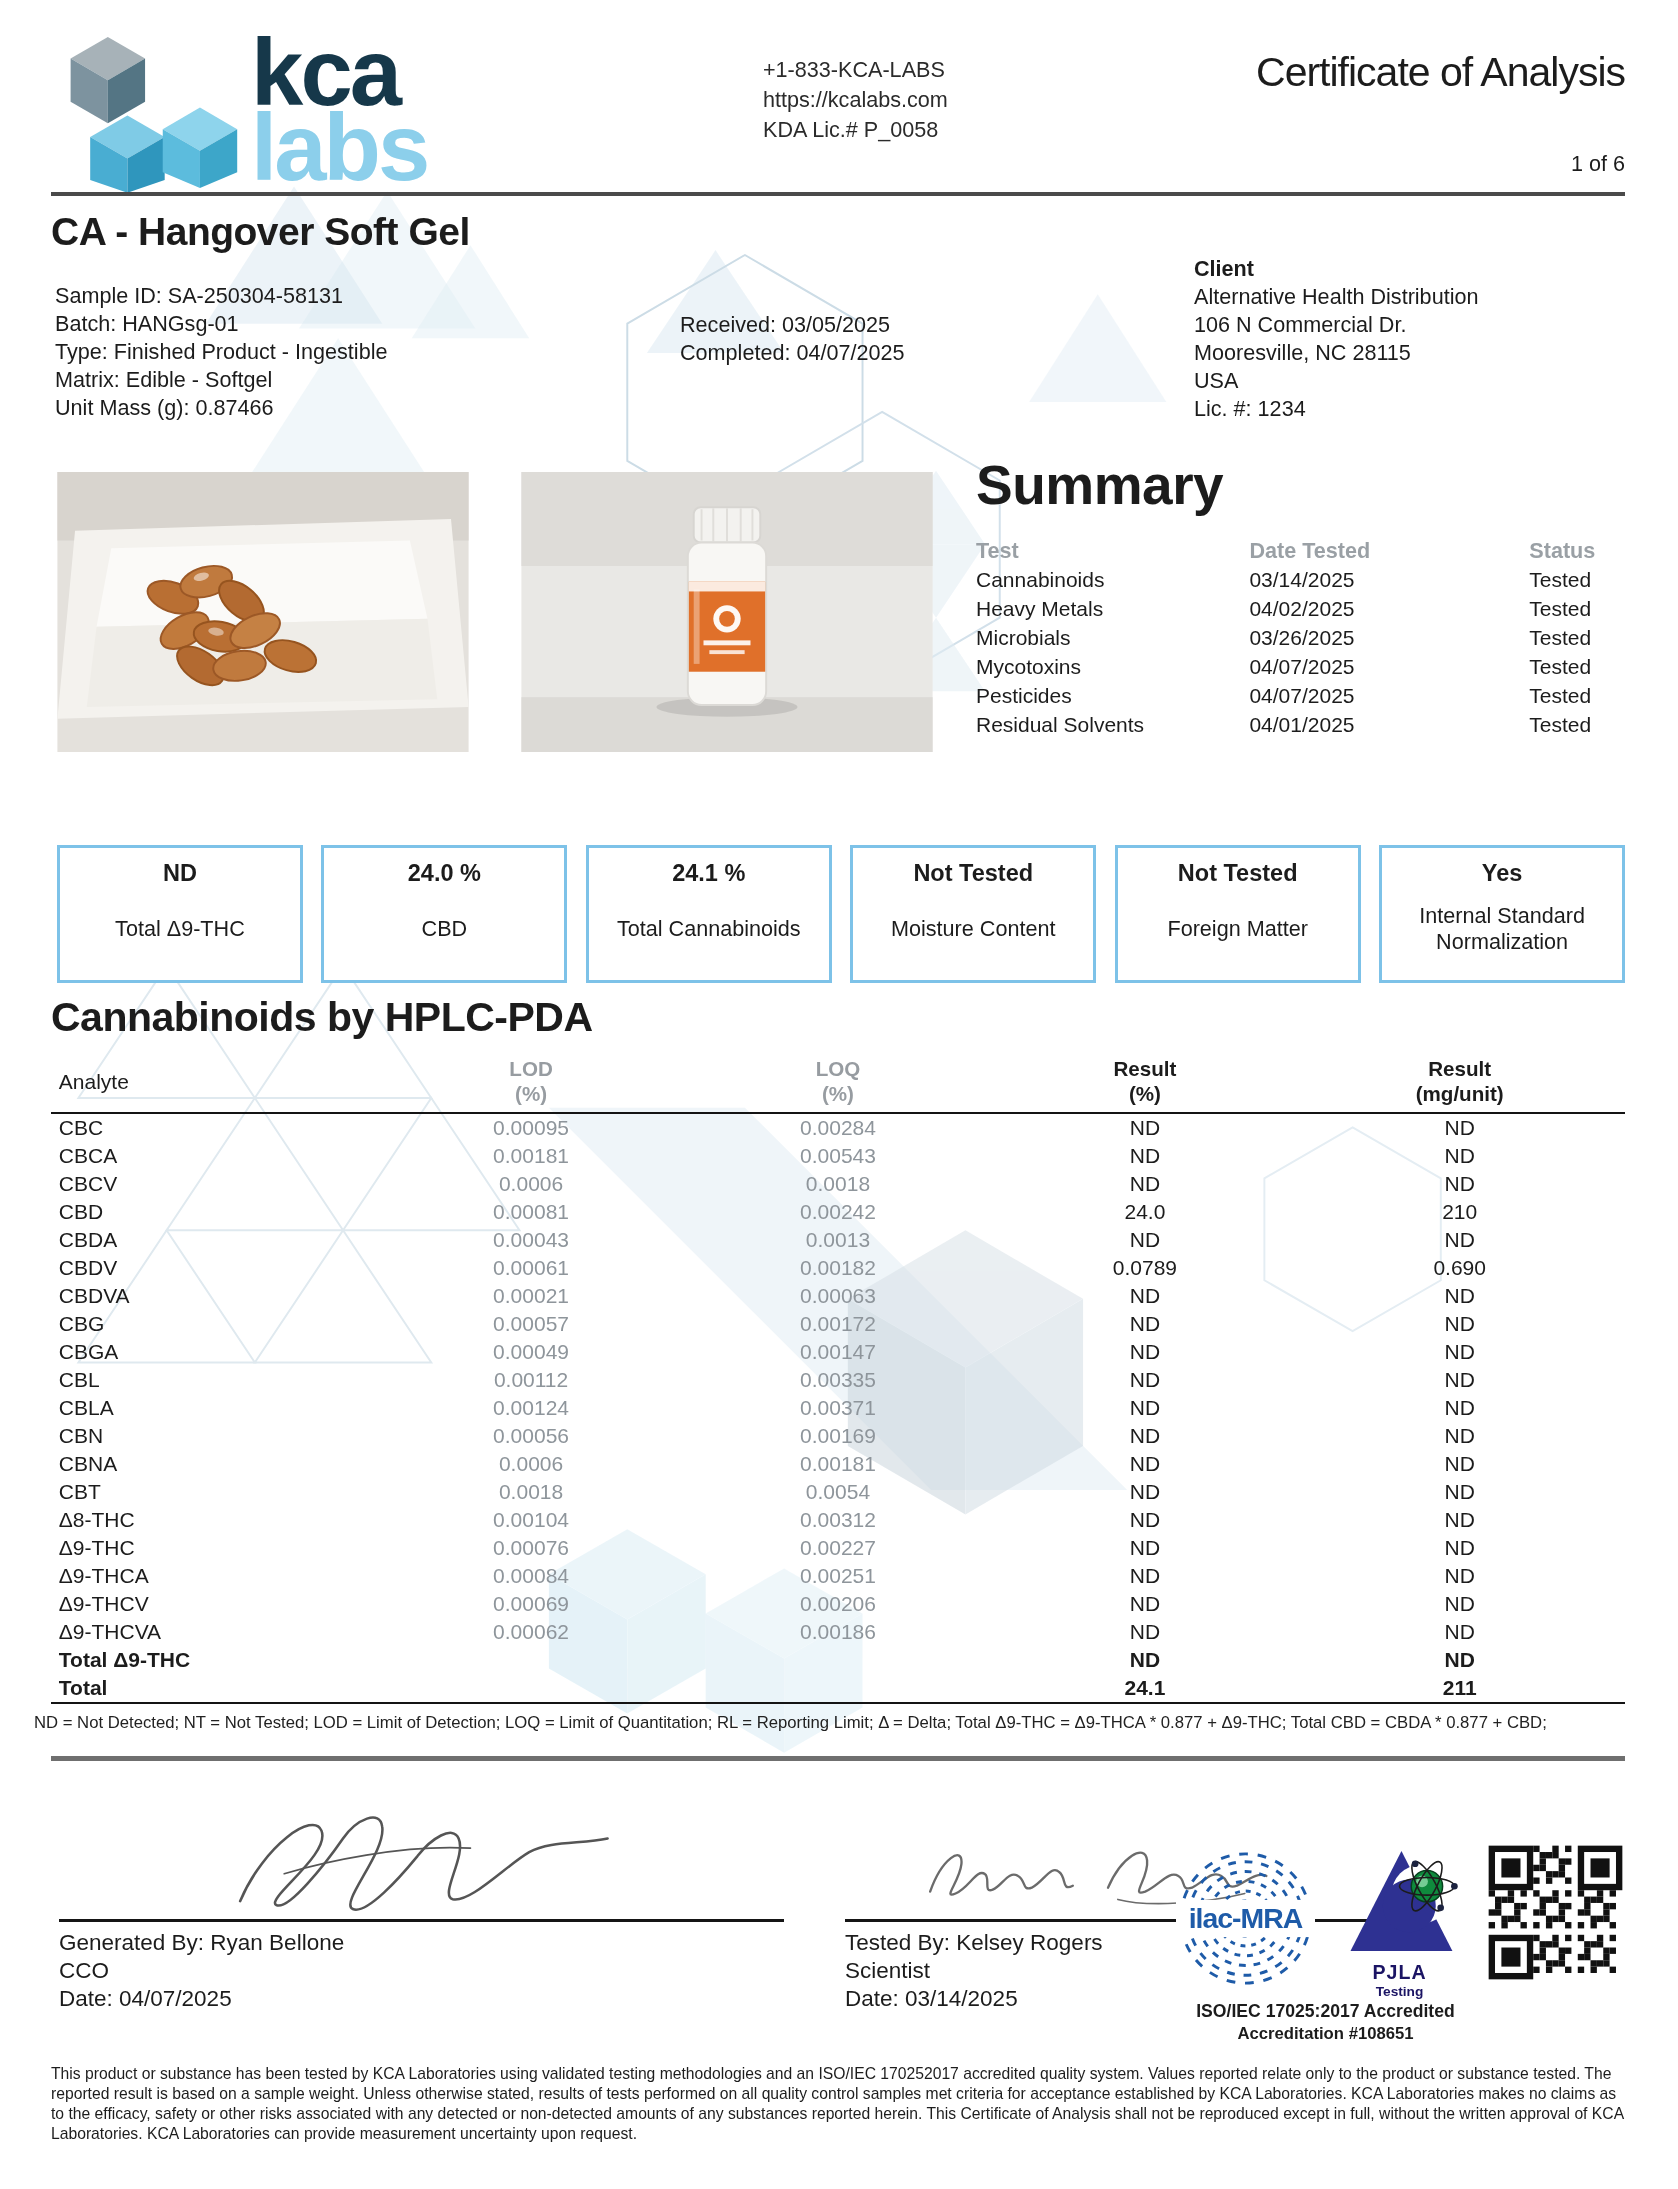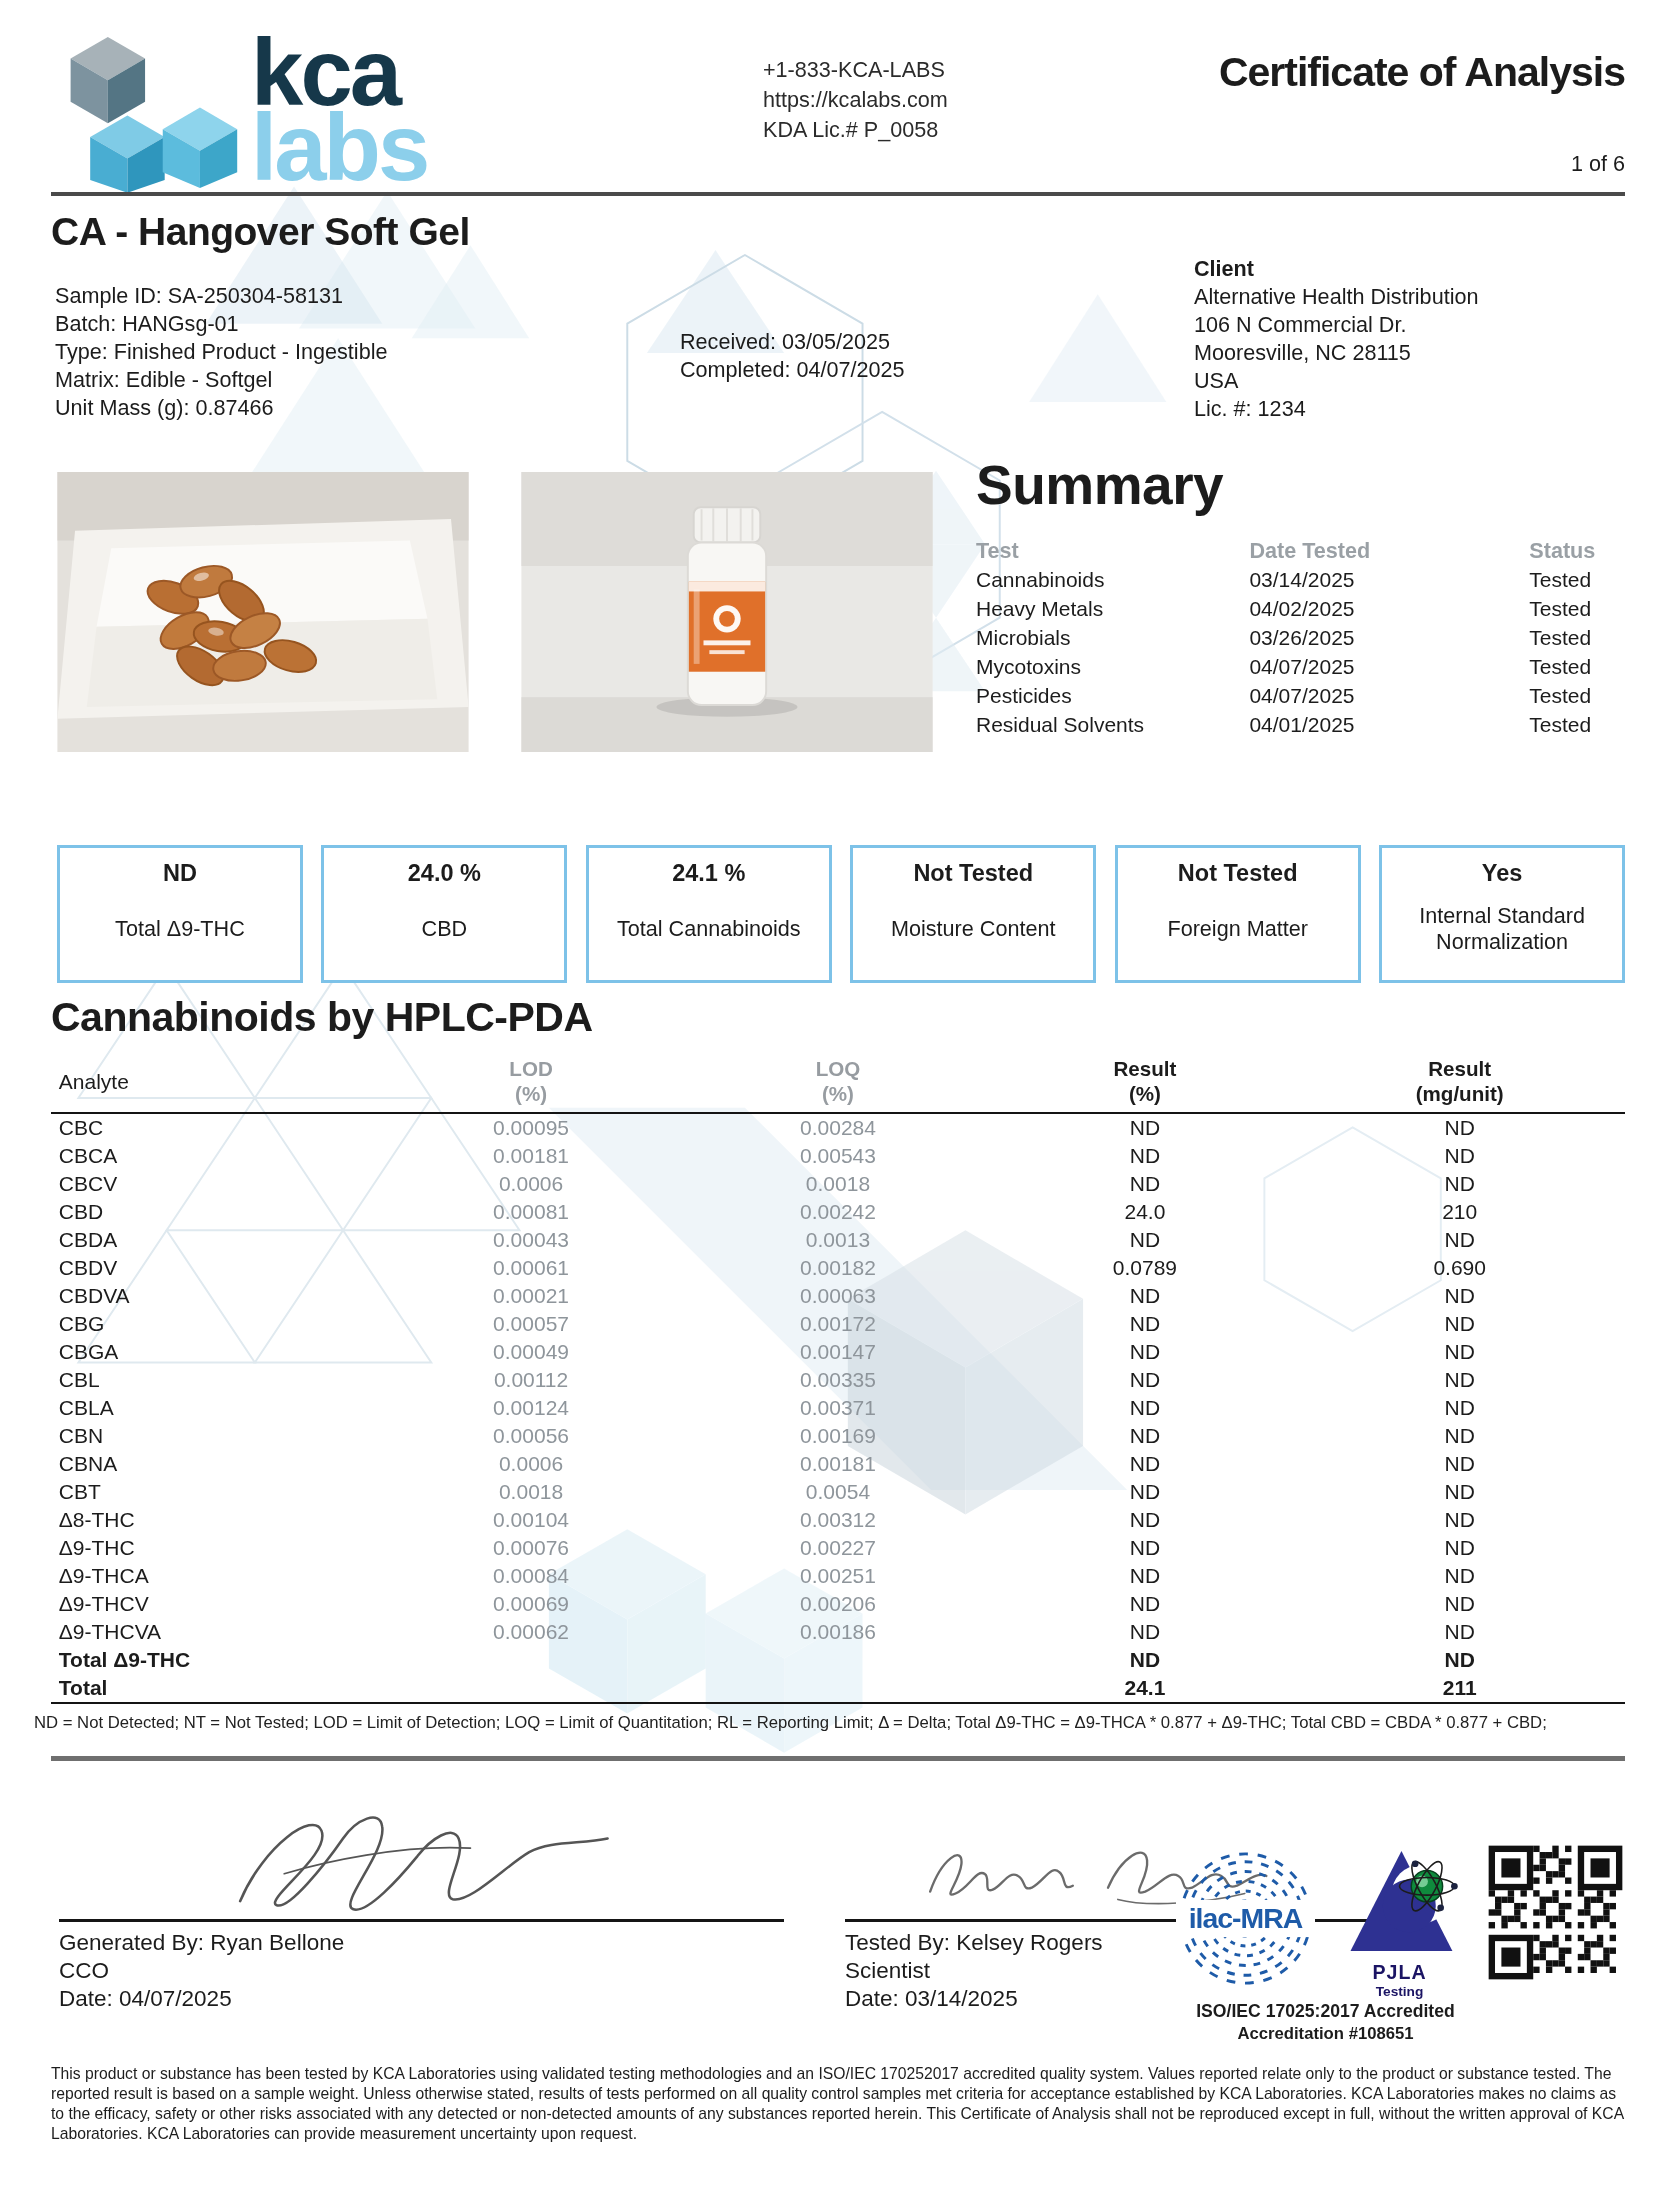--- a/index.html
+++ b/index.html
@@ -6,26 +6,26 @@
   .page{position:relative;width:1678px;height:2190px;margin:0 auto;background:#fff;
         font-family:"Liberation Sans",sans-serif;color:#1c1c1c;overflow:hidden}
   .abs{position:absolute}
   
   #logo-words{left:251px;top:35px;font-size:94px;font-weight:bold;line-height:.8;letter-spacing:-2.9px}
   #logo-kca{color:#16384a}
   #logo-labs{color:#8ccfeb}
   #company{left:453px;top:49px;font-size:21.6px;line-height:30px;color:#2b2b2b}
   #company .nm{font-size:25.5px;font-weight:bold;color:#1c1c1c}
   #contact{left:763px;top:55px;font-size:21.6px;line-height:30px;color:#2b2b2b}
-  #doc-title{right:53px;top:49px;font-size:41px;font-weight:bold;letter-spacing:-1px}
+  #doc-title{right:53px;top:49px;font-size:41px;font-weight:normal;letter-spacing:-1px}
   #page-num{right:53px;top:151px;font-size:21.6px}
   #header-rule{left:51px;top:192px;width:1574px;height:3.9px;background:#4a4a4a}
   #product-title{left:51px;top:210px;font-size:39px;font-weight:bold;letter-spacing:-0.5px}
   #sample-info{left:55px;top:282px;font-size:21.6px;line-height:28px}
-  #dates{left:680px;top:328px;font-size:21.6px;line-height:28px}
+  #dates{left:680px;top:311px;font-size:21.6px;line-height:28px}
   #client{left:1194px;top:255px;font-size:21.6px;line-height:28px}
   #client .hd{font-weight:bold}
   
   .photo{width:412px;height:280px;top:472px;overflow:hidden}
   #photo1{left:57px}#photo2{left:521px}
   
   #summary{left:976px;top:453px;width:651px}
   #summary h2{margin:0 0 19px 0;font-size:55px;font-weight:bold;letter-spacing:-0.5px}
   .sumrow{display:grid;grid-template-columns:42% 43% 15%;font-size:21px;height:29px;align-items:center}
   .sumhead{font-weight:bold;color:#9aa0a5;font-size:21.6px}

